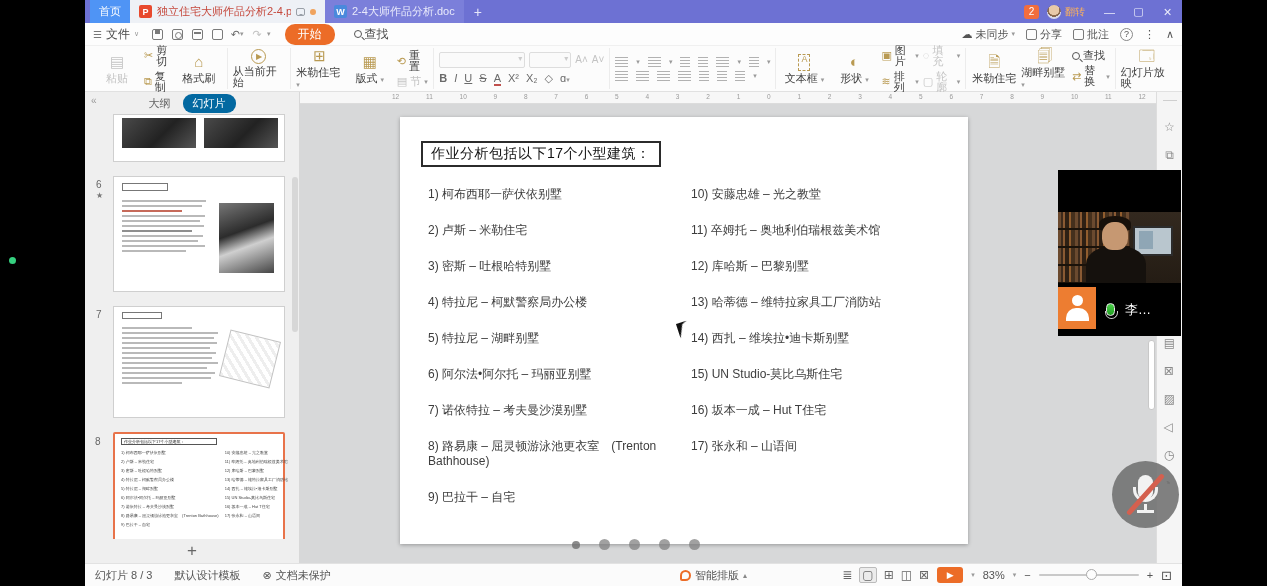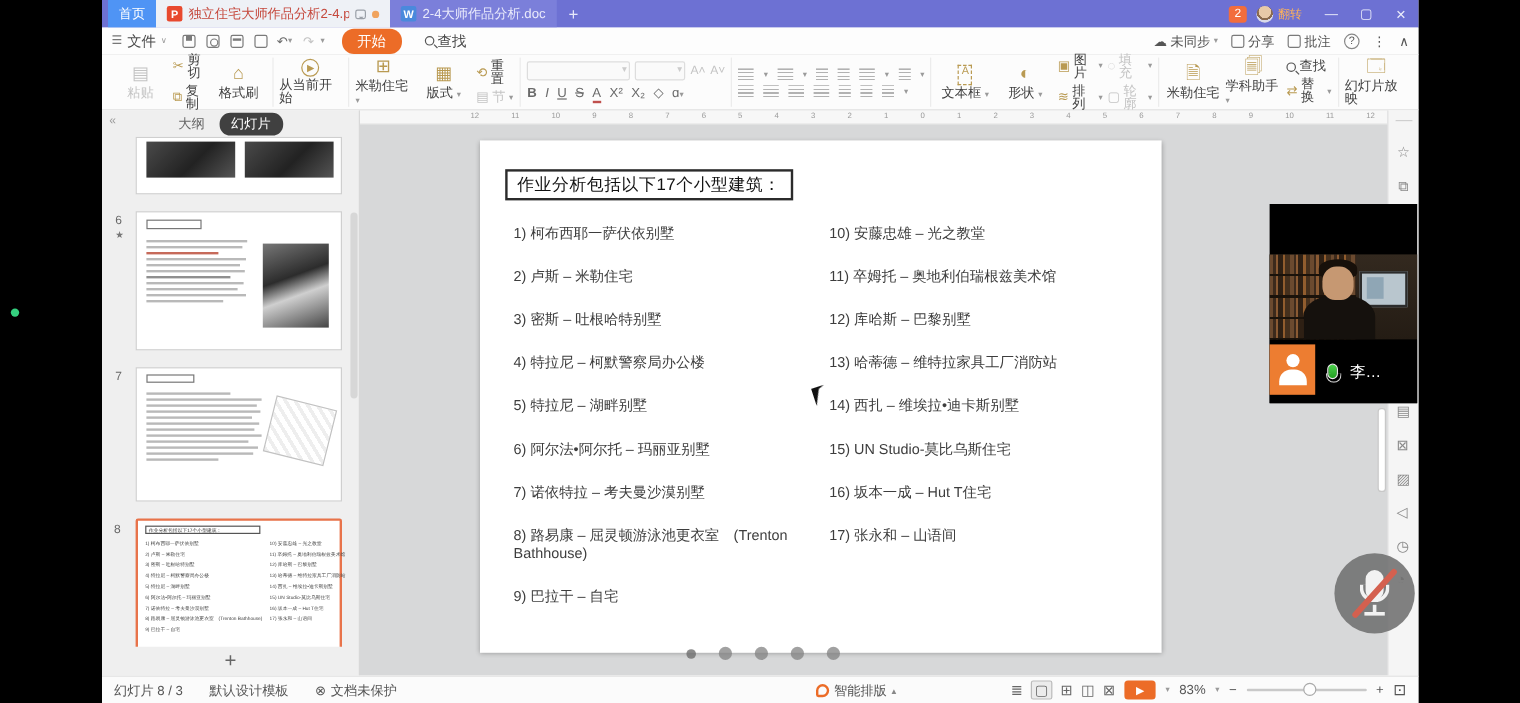--- a/index.html
+++ b/index.html
@@ -62,21 +62,21 @@
   .parrows { display:flex; gap:8px; align-items:center; }
   .caret { font-size:7px; color:#9a9a9a; }
 
   
   .wks { flex:1 1 auto; display:flex; min-height:0; position:relative; }
 
   
   .side { width:215px; background:#efefef; display:flex; flex-direction:column; border-right:1px solid #d8d8d8; position:relative; }
   .side-head { height:22px; display:flex; align-items:center; justify-content:center; gap:12px; font-size:11px; color:#666; position:relative; flex:0 0 auto; }
   .collapse { position:absolute; left:6px; top:3px; color:#9a9a9a; font-size:10px; }
-  .pill { background:#404040; color:#fff; border-radius:9px; padding:2px 10px; }
+  .pill { background:#0369a1; color:#fff; border-radius:9px; padding:2px 10px; }
   .thumbs { flex:1 1 auto; overflow:hidden; position:relative; padding-left:28px; }
   .tcard { width:172px; background:#fff; border:1px solid #cfcfcf; position:relative; margin-bottom:14px; }
   .tnum { position:absolute; left:-18px; top:2px; font-size:10px; color:#666; }
   .tstar { position:absolute; left:-18px; top:14px; font-size:8px; color:#777; }
   .tcard.sel8 { border:2px solid #e8734a; border-radius:2px; }
   .photo { background:linear-gradient(135deg,#4a4a4a,#222 55%,#555); }
   .bar { height:2px; background:#b9b9b9; margin:3px 0; }
   .bar.red { background:#c66a5a; }
   .bar.dark { background:#8f8f8f; }
   .tbox { border:1px solid #555; font-size:4px; color:#333; padding:0 2px; white-space:nowrap; overflow:hidden; }
@@ -365,21 +365,21 @@
           </div>
       </div>
     </div>
     <div class="grp">
       <div class="big">
           <span class="ic">🗎</span>
           <span>米勒住宅</span>
         </div>
       <div class="big">
           <span class="ic">🗐</span>
-          <span><span>学科助手</span> <span class="caret">▾</span></span>
+          <span><span>湖畔别墅</span> <span class="caret">▾</span></span>
         </div>
       <div class="stack">
         <div class="sml">
             <span class="mag"></span>
             <span>查找</span>
           </div>
         <div class="sml">
             <span class="ic">⇄</span>
             <span>替换</span>
             <span class="caret">▾</span>

